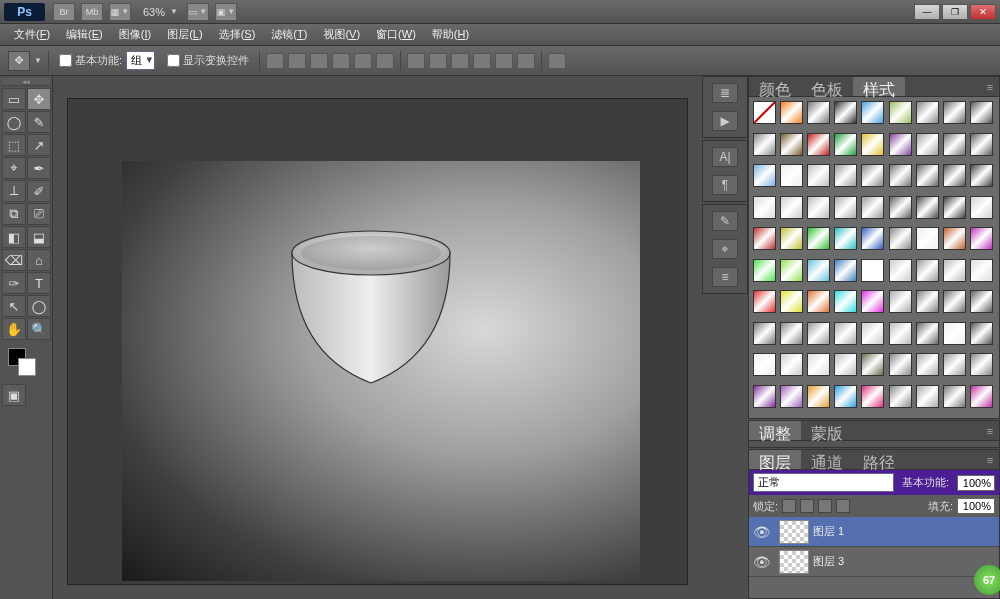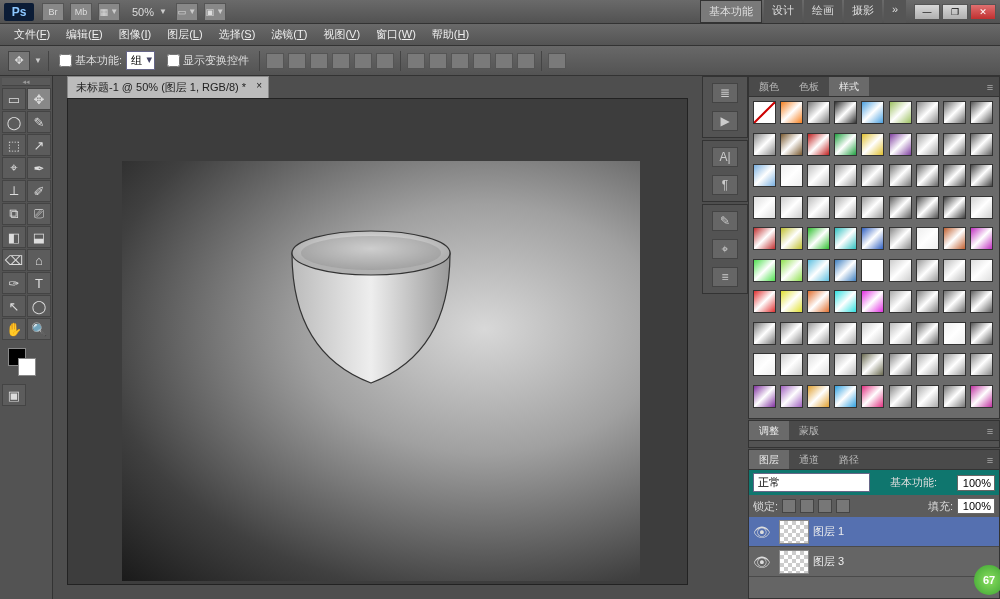--- a/index.html
+++ b/index.html
@@ -1,18 +1,18 @@
 <!DOCTYPE html>
 <html><head>
 <meta charset="utf-8">
 <style>
 *{margin:0;padding:0;box-sizing:border-box;font-family:"Microsoft YaHei",Arial,sans-serif;font-size:11px;user-select:none}
 body{background:#4e4e4e;width:1000px;height:599px;overflow:hidden;position:relative}
 .topbar{height:24px;background:linear-gradient(#6a6a6a,#525252);display:flex;align-items:center;padding:0 4px;border-bottom:1px solid #333}
-.ps-logo{width:30px;height:18px;background:#0b1c36;color:#8cc7ff;font-weight:bold;display:flex;align-items:center;justify-content:center;border-radius:2px;font-size:12px;margin-right:8px}
+.ps-logo{width:41px;height:18px;background:#0b1c36;color:#8cc7ff;font-weight:bold;display:flex;align-items:center;justify-content:center;border-radius:2px;font-size:12px;margin-right:8px}
 .top-btn{width:22px;height:18px;background:#888;border:1px solid #555;margin-right:6px;display:flex;align-items:center;justify-content:center;color:#ddd;font-size:9px}
 .zoom-sel{display:flex;align-items:center;margin:0 6px;color:#ddd}
 .zoom-sel span{margin-right:3px}
 .dd-arrow{color:#ccc;font-size:8px;margin-left:2px}
 .top-spacer{flex:1}
 .workspace-tabs{display:flex;gap:2px;margin-right:8px}
 .ws-tab{padding:3px 8px;color:#ddd;background:#555}
 .ws-tab.active{background:#7a7a7a;border:1px solid #333}
 .win-btns{display:flex;gap:2px}
 .win-btn{width:26px;height:16px;background:linear-gradient(#d8d8d8,#b0b0b0);border:1px solid #555;display:flex;align-items:center;justify-content:center;font-size:9px}
@@ -44,28 +44,28 @@
 .canvas-wrap{position:absolute;top:22px;left:14px;right:14px;bottom:14px;background:#3d3d3d;border:1px solid #222;overflow:hidden}
 .canvas{position:absolute;top:62px;left:54px;width:518px;height:420px;background:radial-gradient(ellipse at 70% 40%,#d8d8d8 0%,#a0a0a0 35%,#404040 75%,#1a1a1a 100%)}
 .bowl{position:absolute;left:160px;top:62px;width:178px;height:178px}
 .bowl svg{width:100%;height:100%}
 .midpanels{width:46px;display:flex;flex-direction:column;gap:2px}
 .midpanel{background:#535353;border:1px solid #333;padding:6px 2px;display:flex;flex-direction:column;align-items:center;gap:8px}
 .mp-ico{width:26px;height:20px;background:#666;border:1px solid #444;color:#ccc;display:flex;align-items:center;justify-content:center;font-size:12px}
 .rightcol{width:252px;display:flex;flex-direction:column;gap:1px}
 .panel{background:#535353;border:1px solid #333;display:flex;flex-direction:column}
 .panel-tabs{display:flex;background:#4a4a4a;height:20px;border-bottom:1px solid #333}
-.p-tab{padding:3px 10px;color:#bbb;font-size:10px}
+.p-tab{padding:3px 10px;color:#bbb;font-size:16px}
 .p-tab.active{background:#6a6a6a;color:#eee}
 .p-menu{margin-left:auto;width:18px;display:flex;align-items:center;justify-content:center;color:#aaa}
 .styles-grid{display:grid;grid-template-columns:repeat(9,1fr);gap:2px;padding:4px;overflow:auto;flex:1;background:#6b6b6b}
 .style-sw{width:23px;height:23px;border:1px solid #333}
 .adj-body{height:6px}
 .layers-body{display:flex;flex-direction:column;flex:1}
-.lay-row1{display:flex;align-items:center;padding:3px 4px;gap:20px;background:#0f766e}
+.lay-row1{display:flex;align-items:center;padding:3px 4px;gap:8px;background:#4c1d95}
 .lay-sel{flex:1;background:#fff;color:#000;padding:1px 4px;border:1px solid #668}
 .lay-lbl{color:#ddd}
 .lay-pct{background:#fff;color:#000;padding:1px 3px;border:1px solid #666;width:38px;text-align:right}
 .lay-row2{display:flex;align-items:center;padding:3px 4px;gap:4px;background:#5c5c5c;color:#ddd}
 .lock-ico{width:14px;height:14px;background:#777;border:1px solid #444}
 .lay-list{flex:1;background:#656565}
 .lay-item{display:flex;align-items:center;height:30px;border-bottom:1px solid #4a4a4a}
 .lay-item.sel{background:#5570b0}
 .lay-eye{width:26px;display:flex;justify-content:center;color:#ddd;font-size:14px}
 .lay-thumb{width:30px;height:24px;margin:0 4px;border:1px solid #888;background:repeating-conic-gradient(#ccc 0 25%,#fff 0 50%) 0 0/8px 8px}
@@ -74,33 +74,26 @@
 </style>
 </head>
 <body>
 
 <div class="topbar">
   <div class="ps-logo">Ps</div>
   <div class="top-btn">Br</div>
   <div class="top-btn">Mb</div>
   <div class="top-btn">▦<span class="dd-arrow">▼</span></div>
   <div class="zoom-sel">
-      <span>50%</span>
+      <span>63%</span>
       <span class="dd-arrow">▼</span>
     </div>
   <div class="top-btn">▭<span class="dd-arrow">▼</span></div>
   <div class="top-btn">▣<span class="dd-arrow">▼</span></div>
   <div class="top-spacer"></div>
-  <div class="workspace-tabs">
-    <div class="ws-tab active">基本功能</div>
-    <div class="ws-tab">设计</div>
-    <div class="ws-tab">绘画</div>
-    <div class="ws-tab">摄影</div>
-    <div class="ws-tab">»</div>
-  </div>
   <div class="win-btns">
     <div class="win-btn">―</div>
     <div class="win-btn">❐</div>
     <div class="win-btn close">✕</div>
   </div>
 </div>
 
 <div class="menubar" id="menubar">
     <div class="menu-item">文件(<u>F</u>)</div>
     <div class="menu-item">编辑(<u>E</u>)</div>
@@ -178,21 +171,20 @@
     <div class="tb-swatch">
       <div class="sw-fg"></div>
       <div class="sw-bg"></div>
     </div>
     <div class="tb-grid" style="margin-top:4px">
         <div class="tb-tool">▣</div>
       </div>
   </div>
 
   <div class="docarea">
-    <div class="doc-tab"><span>未标题-1 @ 50% (图层 1, RGB/8) *</span><span class="x">×</span></div>
     <div class="canvas-wrap">
       <div class="canvas">
         <div class="bowl">
           <svg viewBox="0 0 178 178">
             <defs>
               <linearGradient id="bg" x1="0" x2="1">
                   <stop offset="0" stop-color="#bbb"></stop>
                   <stop offset="0.5" stop-color="#eee"></stop>
                   <stop offset="1" stop-color="#999"></stop>
                 </linearGradient>

